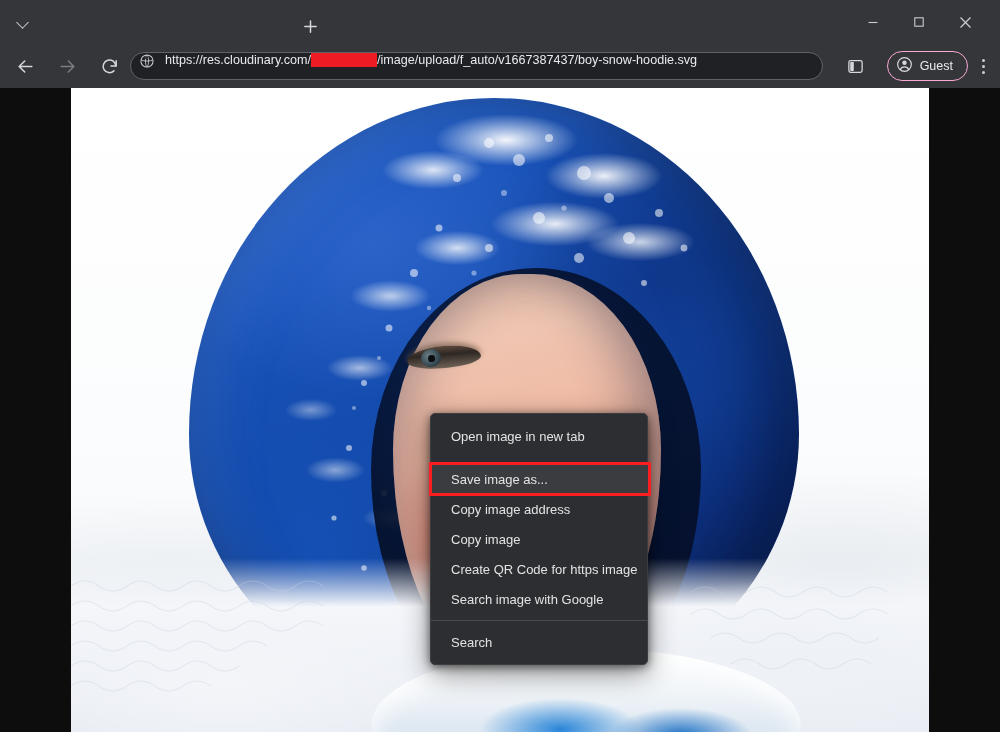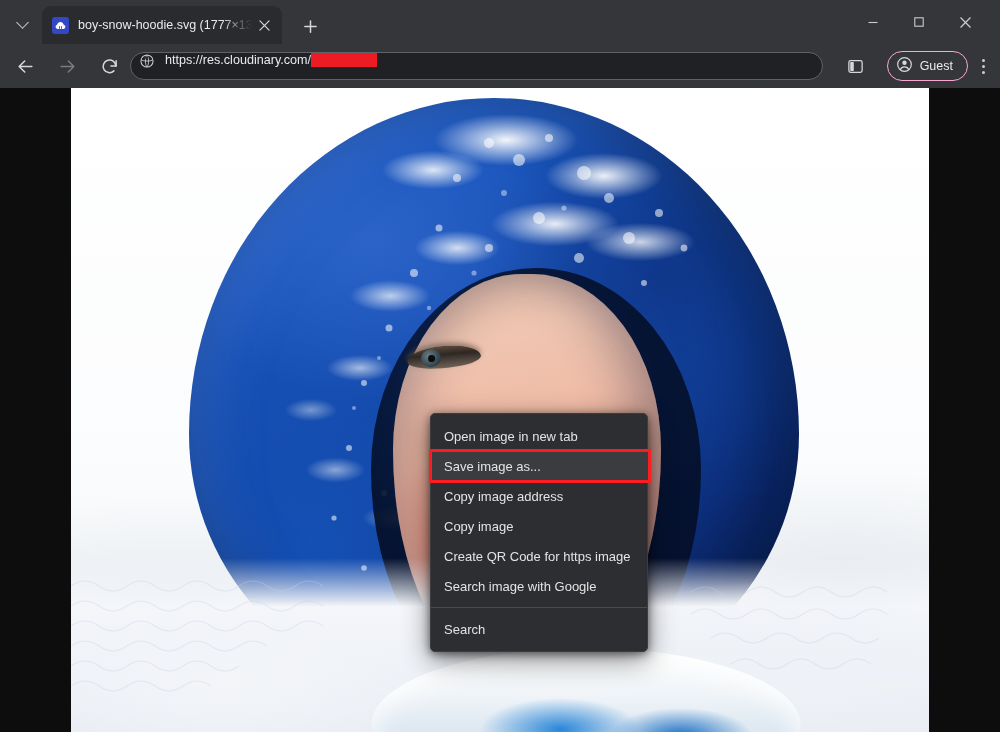--- a/index.html
+++ b/index.html
@@ -249,57 +249,42 @@
   
   .ctxmenu {
     position:absolute; left:430px; top:325px; width:218px;
     background:#2d2e31; border-radius:5px;
     padding:7px 0 7px 0;
     box-shadow:0 2px 10px rgba(0,0,0,.55), 0 8px 28px rgba(0,0,0,.45);
     border:1px solid #3c3d40;
   }
   .ctx-item {
     height:30px; display:flex; align-items:center;
-    padding-left:13px; color:#e3e3e3; font-size:13px; white-space:nowrap;
+    padding-left:20px; color:#e3e3e3; font-size:13px; white-space:nowrap;
   }
   .ctx-item.hl { background:#3b3c3f; }
   .ctx-sep { height:1px; background:#4a4b4e; margin:6px 0 6px 0; }
 
   .hl-box {
     position:absolute; left:-2px; top:-2px; width:222px; height:34px;
     border:3px solid #fa1e23; border-radius:1px; pointer-events:none;
   }
-  .hl-wrap { position:relative; }
+  .hl-wrap { position:relative;margin-top:13px; }
 </style>
 </head>
 <body>
 
 <div class="window">
 
   <div class="tabstrip">
 
     <div class="tab-search">
       <span class="chev"></span>
     </div>
 
-    <div class="tab">
-      <span class="favicon">
-        <svg width="13" height="13" viewBox="0 0 24 24" aria-hidden="true">
-          <path d="M12 5.4c-3.1 0-5.7 2.2-6.3 5.1C4.2 11 3 12.5 3 14.3c0 2.2 1.8 4 4 4h10.2c2.1 0 3.8-1.7 3.8-3.8 0-1.9-1.4-3.5-3.2-3.8C17.2 7.7 14.8 5.4 12 5.4z" fill="#ffffff"></path>
-          <rect x="9.2" y="13.4" width="1.7" height="4.6" fill="#3448c5"></rect>
-          <rect x="13.1" y="13.4" width="1.7" height="4.6" fill="#3448c5"></rect>
-        </svg>
-      </span>
-      <span class="tab-title">boy-snow-hoodie.svg (1777×13</span>
-      <span class="tab-close">
-        <svg width="11" height="11" viewBox="0 0 12 12" aria-hidden="true">
-          <path d="M1 1 L11 11 M11 1 L1 11" stroke="#d6d8db" stroke-width="1.3" stroke-linecap="round"></path>
-        </svg>
-      </span>
-    </div>
 
     <div class="newtab">
       <svg width="15" height="15" viewBox="0 0 16 16" aria-hidden="true">
         <path d="M8 2 V14 M2 8 H14" stroke="#d6d8db" stroke-width="1.6" stroke-linecap="round"></path>
       </svg>
     </div>
 
     <div class="wc wc-min">
       <svg width="12" height="12" viewBox="0 0 12 12" aria-hidden="true">
         <path d="M1.5 6.5 H10.5" stroke="#c9ccd0" stroke-width="1.1"></path>
@@ -341,20 +326,21 @@
         <svg width="16" height="16" viewBox="0 0 20 20" aria-hidden="true">
           <circle cx="10" cy="10" r="7.6" fill="none" stroke="#c9ccd0" stroke-width="1.3"></circle>
           <path d="M10 2.4c-2.6 2.4-2.6 12.8 0 15.2 2.6-2.4 2.6-12.8 0-15.2z" fill="none" stroke="#c9ccd0" stroke-width="1.1"></path>
           <path d="M2.6 8.6 C6 10.6 14 10.6 17.4 8.6" fill="none" stroke="#c9ccd0" stroke-width="1.1"></path>
           <path d="M5 5 C7 7.4 9.4 8 11 7.4 C12 7 11 5 12.6 4" fill="#2f3033"></path>
         </svg>
       </span>
       <span class="urlwrap">
         <span class="url-host">https://res.cloudinary.com/</span>
           <span class="url-redact"></span>
+          <span class="url-path">/image/upload/f_auto/v1667387437/boy-snow-hoodie.svg</span>
       </span>
     </div>
 
     <div class="sidepanel-btn">
       <svg width="17" height="17" viewBox="0 0 20 20" aria-hidden="true">
         <rect x="2.2" y="3.2" width="15.6" height="13.6" rx="2" fill="none" stroke="#d6d8db" stroke-width="1.5"></rect>
         <rect x="3.8" y="4.8" width="4.2" height="10.4" rx="0.8" fill="#d6d8db"></rect>
       </svg>
     </div>
 

